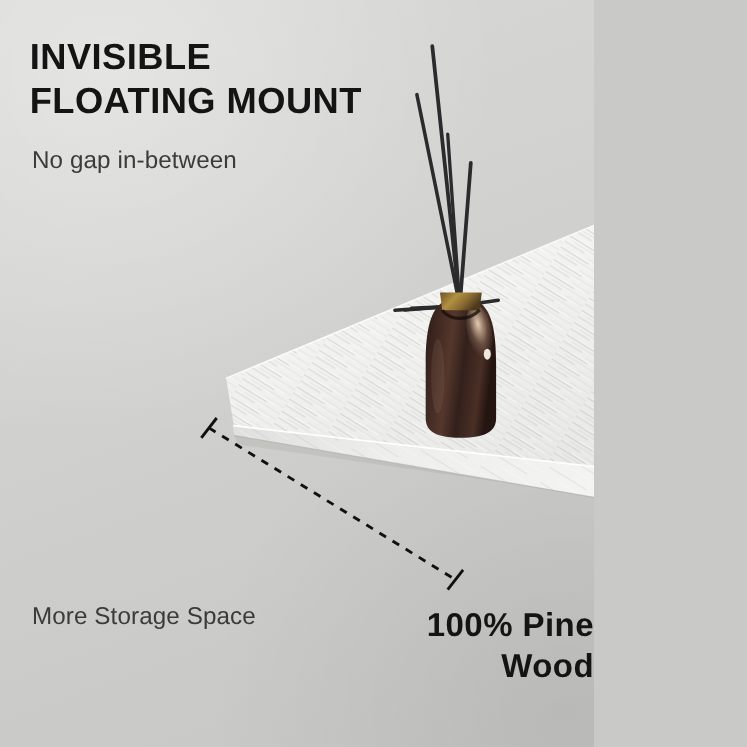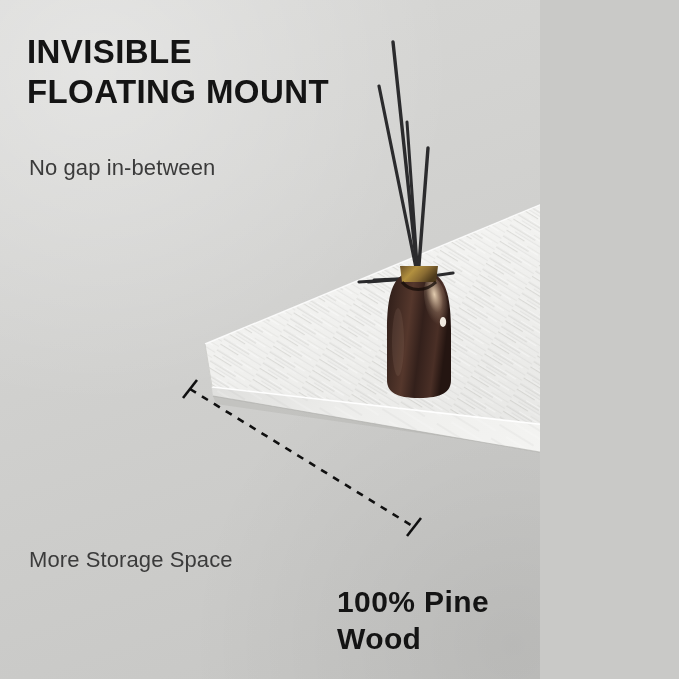--- a/index.html
+++ b/index.html
@@ -47,26 +47,26 @@
     white-space: pre-line;
   }
   .subline {
     font-size: 22px;
     font-weight: normal;
     color: #3b3b3b;
     letter-spacing: 0.1px;
   }
 
   #block-mount    { left: 27px;  top: 32px;  }
-  #block-mount-sub{ left: 29px;  top: 133px; margin-top: 22px; }
+  #block-mount-sub{ left: 29px;  top: 133px; }
 
   #block-depth    { left: 27px;  top: 447px; }
   #block-depth-sub{ left: 29px;  top: 547px; text-align: right; }
 
-  #block-wood     { left: 337px; top: 584px; }
+  #block-wood     { left: 337px; top: 551px; text-align: right; }
   #block-wood-sub { left: 369px; top: 608px; }
   #block-wood .headline  { font-size: 30px; }
   #block-wood-sub .subline { font-size: 21px; }
 </style>
 </head>
 <body>
 
 <div id="stage">
 
   <div class="wall-shade"></div>

